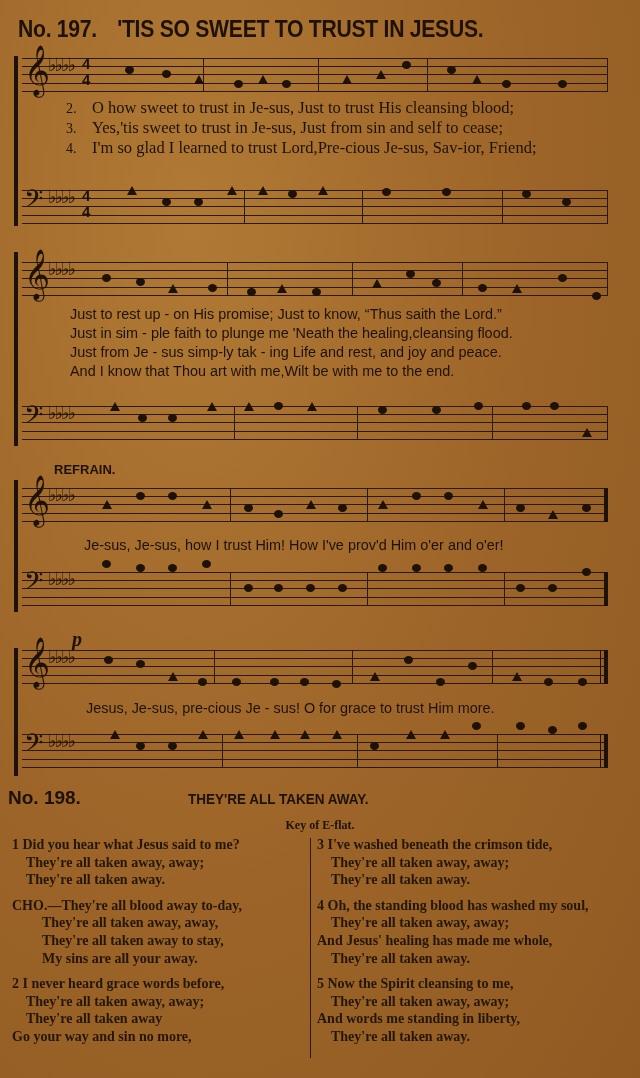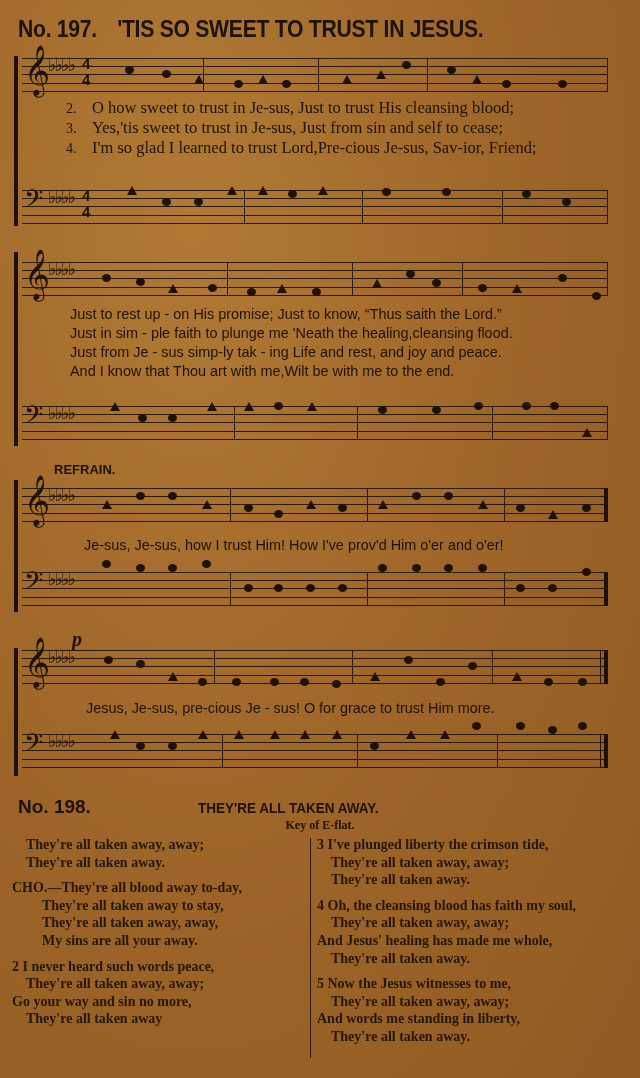--- a/index.html
+++ b/index.html
@@ -31,21 +31,21 @@
   .keysig { position: absolute; left: 26px; top: -4px; font-size: 18px; letter-spacing: -2px; font-family: "DejaVu Serif", serif; }
   .timesig { position: absolute; left: 60px; top: -2px; font-family: "Liberation Sans", sans-serif; font-weight: bold; font-size: 15px; line-height: 16px; text-align: center; }
   .note { position: absolute; width: 9px; height: 8px; background: #1e1208; border-radius: 50%; }
   .note.tri { border-radius: 0; background: transparent; width: 0; height: 0; border-left: 5px solid transparent; border-right: 5px solid transparent; border-bottom: 9px solid #1e1208; }
   .lyrics { position: absolute; left: 52px; font-size: 16.5px; line-height: 19px; white-space: nowrap; }
   .lyrics .vnum { display: inline-block; width: 26px; font-size: 14px; }
   .lyrics.refrain { left: 70px; font-family: "Liberation Sans", sans-serif; font-size: 15.5px; transform: scaleX(0.93); transform-origin: left; }
   .lyrics.plain { font-family: "Liberation Sans", sans-serif; font-size: 15.5px; transform: scaleX(0.93); transform-origin: left; }
   .refrain-label { position: absolute; left: 54px; top: 462px; font-family: "Liberation Sans", sans-serif; font-weight: bold; font-size: 13px; }
   .dyn { position: absolute; left: 72px; top: 628px; font-style: italic; font-weight: bold; font-size: 20px; }
-  .h198 { position: absolute; top: 787px; left: 18px; font-family: "Liberation Sans", sans-serif; font-weight: bold; font-size: 19px; white-space: nowrap; margin-top: 9px; }
+  .h198 { position: absolute; top: 787px; left: 8px; font-family: "Liberation Sans", sans-serif; font-weight: bold; font-size: 19px; white-space: nowrap; }
   .h198 .title { position: absolute; left: 180px; top: 3px; font-size: 15px; transform: scaleX(0.9); transform-origin: left; }
   .key { position: absolute; top: 818px; left: 0; width: 640px; text-align: center; font-size: 12px; font-weight: bold; font-family: "Liberation Serif", serif; }
   .col { position: absolute; top: 836px; font-size: 14px; line-height: 17.6px; font-family: "Liberation Serif", serif; font-weight: bold; color: #24170a; }
   .col .stanza { margin-bottom: 8px; }
   .col .ln { white-space: nowrap; }
   .col .ind { padding-left: 14px; }
   .col.left { left: 12px; }
   .col.right { left: 317px; }
   .col .cho-ind { padding-left: 30px; }
   .divider { position: absolute; left: 310px; top: 838px; width: 1px; height: 220px; background: #2a1a0c; }
@@ -308,50 +308,51 @@
 </div>
 
 <div class="h198">
   <span>No. 198.</span>
   <span class="title">THEY'RE ALL TAKEN AWAY.</span>
 </div>
 <div class="key">Key of E-flat.</div>
 
 <div class="col left">
   <div class="stanza">
+    <div class="ln"><span>1</span> <span>Did you hear what Jesus said to me?</span></div>
     <div class="ln ind">They're all taken away, away;</div>
     <div class="ln ind">They're all taken away.</div>
   </div>
   <div class="stanza">
     <div class="ln"><span>CHO.—</span><span>They're all blood away to-day,</span></div>
+    <div class="ln cho-ind">They're all taken away, away,</div>
     <div class="ln cho-ind">They're all taken away to stay,</div>
-    <div class="ln cho-ind">They're all taken away, away,</div>
     <div class="ln cho-ind">My sins are all your away.</div>
   </div>
   <div class="stanza">
-    <div class="ln"><span>2</span> <span>I never heard such words peace,</span></div>
-    <div class="ln ind">They're all taken away, away;</div>
+    <div class="ln"><span>2</span> <span>I never heard grace words before,</span></div>
+    <div class="ln ind">They're all taken away, away;</div>
+    <div class="ln ind">They're all taken away</div>
     <div class="ln">Go your way and sin no more,</div>
-    <div class="ln ind">They're all taken away</div>
   </div>
 </div>
 
 <div class="divider"></div>
 
 <div class="col right">
   <div class="stanza">
-    <div class="ln"><span>3</span> <span>I've plunged liberty the crimson tide,</span></div>
+    <div class="ln"><span>3</span> <span>I've washed beneath the crimson tide,</span></div>
     <div class="ln ind">They're all taken away, away;</div>
     <div class="ln ind">They're all taken away.</div>
   </div>
   <div class="stanza">
-    <div class="ln"><span>4</span> <span>Oh, the cleansing blood has faith my soul,</span></div>
+    <div class="ln"><span>4</span> <span>Oh, the standing blood has washed my soul,</span></div>
     <div class="ln ind">They're all taken away, away;</div>
     <div class="ln">And Jesus' healing has made me whole,</div>
     <div class="ln ind">They're all taken away.</div>
   </div>
   <div class="stanza">
-    <div class="ln"><span>5</span> <span>Now the Jesus witnesses to me,</span></div>
+    <div class="ln"><span>5</span> <span>Now the Spirit cleansing to me,</span></div>
     <div class="ln ind">They're all taken away, away;</div>
     <div class="ln">And words me standing in liberty,</div>
     <div class="ln ind">They're all taken away.</div>
   </div>
 </div>
 
 </body></html>

